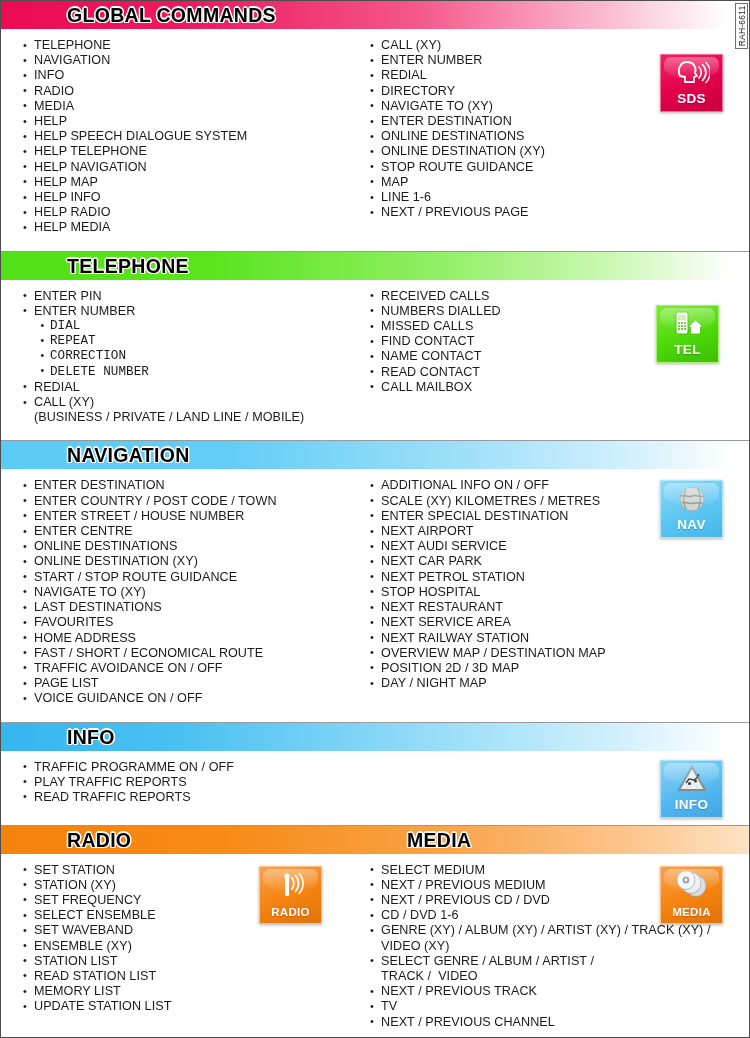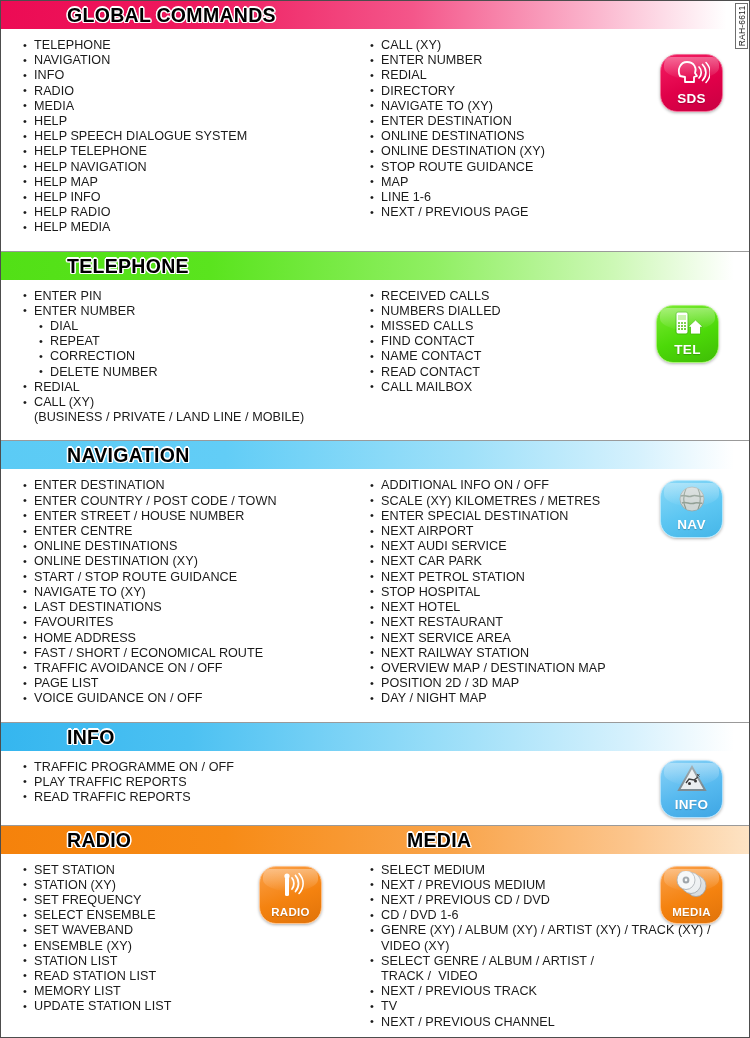--- a/index.html
+++ b/index.html
@@ -103,37 +103,37 @@
     font-family: "Liberation Sans", sans-serif;
   }
   ul.cmdlist li.bulleted::before {
     content: "\2022";
     position: absolute;
     left: 0px;
     top: -0.5px;
     font-size: 11px;
     color: #1a1a1a;
   }
-  ul.cmdlist li.sub { padding-left: 27px; }
+  ul.cmdlist li.sub { padding-left: 27px; font-family: Liberation Mono, monospace; }
   ul.cmdlist li.sub::before { left: 16px; }
   ul.cmdlist li.cont { padding-left: 11px; }
 
   
   .divider {
     height: 1px;
     background: #9a9a9a;
     width: 100%;
   }
 
   
   .badge {
     position: absolute;
     width: 63px;
     height: 58px;
-    border-radius: 17px;
+    border-radius: 0;
     z-index: 30;
     display: flex;
     flex-direction: column;
     align-items: center;
     justify-content: flex-start;
     box-shadow: 0 1px 3px rgba(0,0,0,0.30);
   }
   .badge .badge-label {
     position: absolute;
     bottom: 5px;
@@ -348,21 +348,20 @@
         <div class="col-right">
           <ul class="cmdlist">
             <li class="bulleted">ADDITIONAL INFO ON / OFF</li>
             <li class="bulleted">SCALE (XY) KILOMETRES / METRES</li>
             <li class="bulleted">ENTER SPECIAL DESTINATION</li>
             <li class="bulleted">NEXT AIRPORT</li>
             <li class="bulleted">NEXT AUDI SERVICE</li>
             <li class="bulleted">NEXT CAR PARK</li>
             <li class="bulleted">NEXT PETROL STATION</li>
             <li class="bulleted">STOP HOSPITAL</li>
-            <li class="bulleted">NEXT HOTEL</li>
             <li class="bulleted">NEXT RESTAURANT</li>
             <li class="bulleted">NEXT SERVICE AREA</li>
             <li class="bulleted">NEXT RAILWAY STATION</li>
             <li class="bulleted">OVERVIEW MAP / DESTINATION MAP</li>
             <li class="bulleted">POSITION 2D / 3D MAP</li>
             <li class="bulleted">DAY / NIGHT MAP</li>
           </ul>
         </div>
       </div>
       <div class="spacer-sm"></div>

